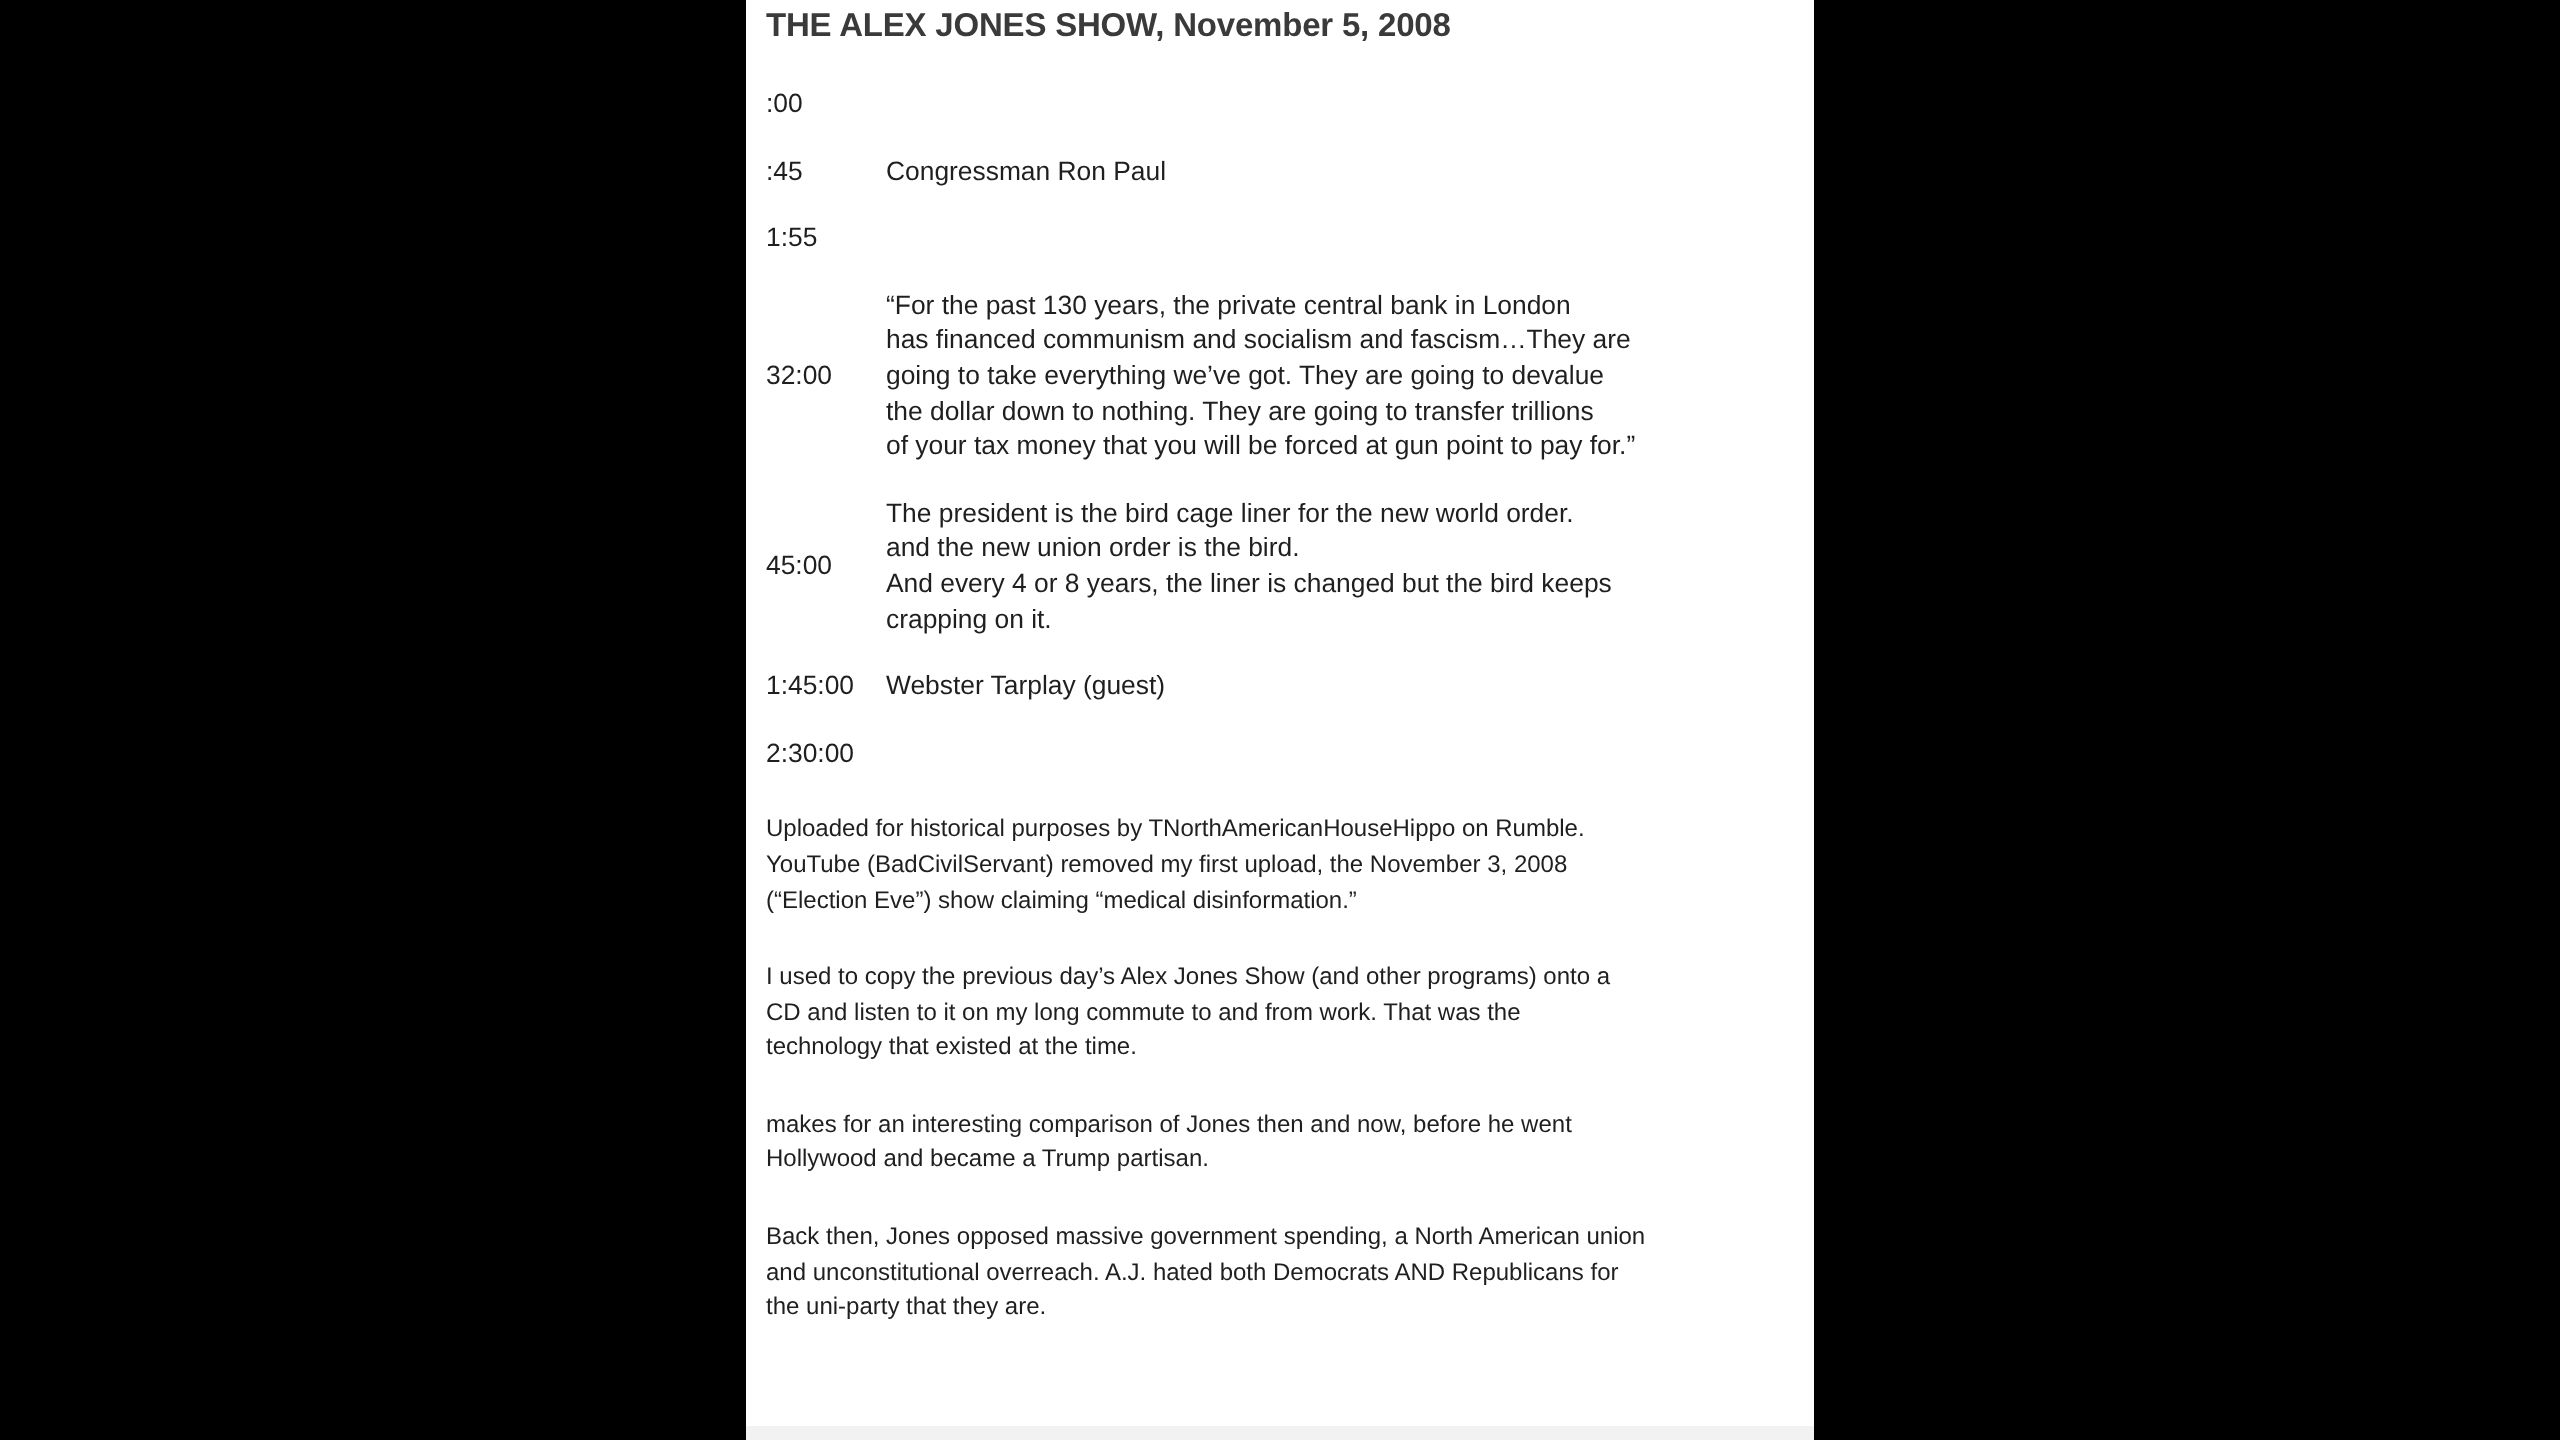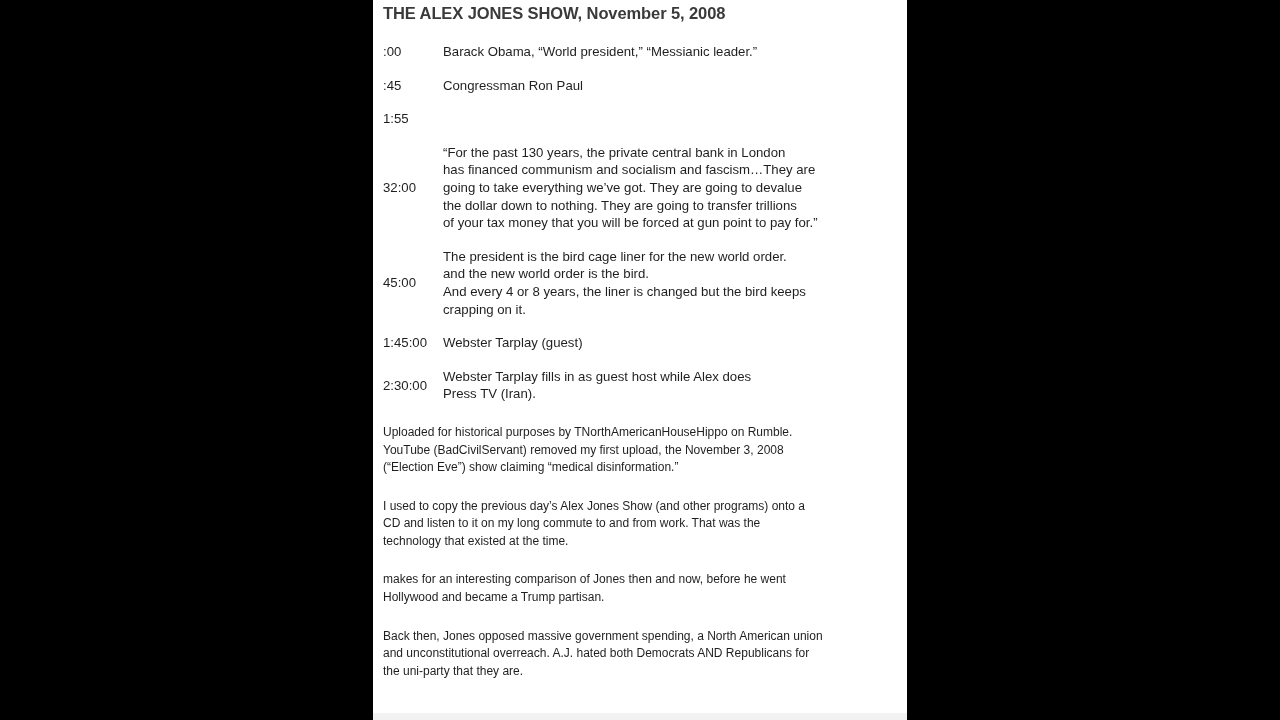--- a/index.html
+++ b/index.html
@@ -129,23 +129,20 @@
   <div id="letterbox-right"></div>
 
   <div id="doc-panel">
     <div id="doc-inner">
 
       <div id="doc-title">THE ALEX JONES SHOW, November 5, 2008</div>
 
       <div class="cue-list" id="cue-list">
           <div class="cue-row first">
             <div class="cue-time">:00</div>
-            <div class="cue-text">
-              <span class="ln">Barack Obama, “World president,” “Messianic leader.”</span>
-            </div>
           </div>
           <div class="cue-row">
             <div class="cue-time">:45</div>
             <div class="cue-text">
               <span class="ln">Congressman Ron Paul</span>
             </div>
           </div>
           <div class="cue-row">
             <div class="cue-time">1:55</div>
           </div>
@@ -156,37 +153,33 @@
               <span class="ln">has financed communism and socialism and fascism…They are</span>
               <span class="ln">going to take everything we’ve got. They are going to devalue</span>
               <span class="ln">the dollar down to nothing. They are going to transfer trillions</span>
               <span class="ln">of your tax money that you will be forced at gun point to pay for.”</span>
             </div>
           </div>
           <div class="cue-row">
             <div class="cue-time">45:00</div>
             <div class="cue-text">
               <span class="ln">The president is the bird cage liner for the new world order.</span>
-              <span class="ln">and the new world order is the bird.</span>
+              <span class="ln">and the new union order is the bird.</span>
               <span class="ln">And every 4 or 8 years, the liner is changed but the bird keeps</span>
               <span class="ln">crapping on it.</span>
             </div>
           </div>
           <div class="cue-row">
             <div class="cue-time">1:45:00</div>
             <div class="cue-text">
               <span class="ln">Webster <span class="misspelled">Tarplay</span> (guest)</span>
             </div>
           </div>
           <div class="cue-row">
             <div class="cue-time">2:30:00</div>
-            <div class="cue-text">
-              <span class="ln">Webster <span class="misspelled">Tarplay</span> fills in as guest host while Alex does</span>
-              <span class="ln">Press TV (Iran).</span>
-            </div>
           </div>
         </div>
 
       <div class="note-list" id="note-list">
           <div class="note-block">
             <span class="ln">Uploaded for historical purposes by TNorthAmericanHouseHippo on Rumble.</span>
             <span class="ln">YouTube (BadCivilServant) removed my first upload, the November 3, 2008</span>
             <span class="ln">(“Election Eve”) show claiming “medical disinformation.”</span>
           </div>
           <div class="note-block">

